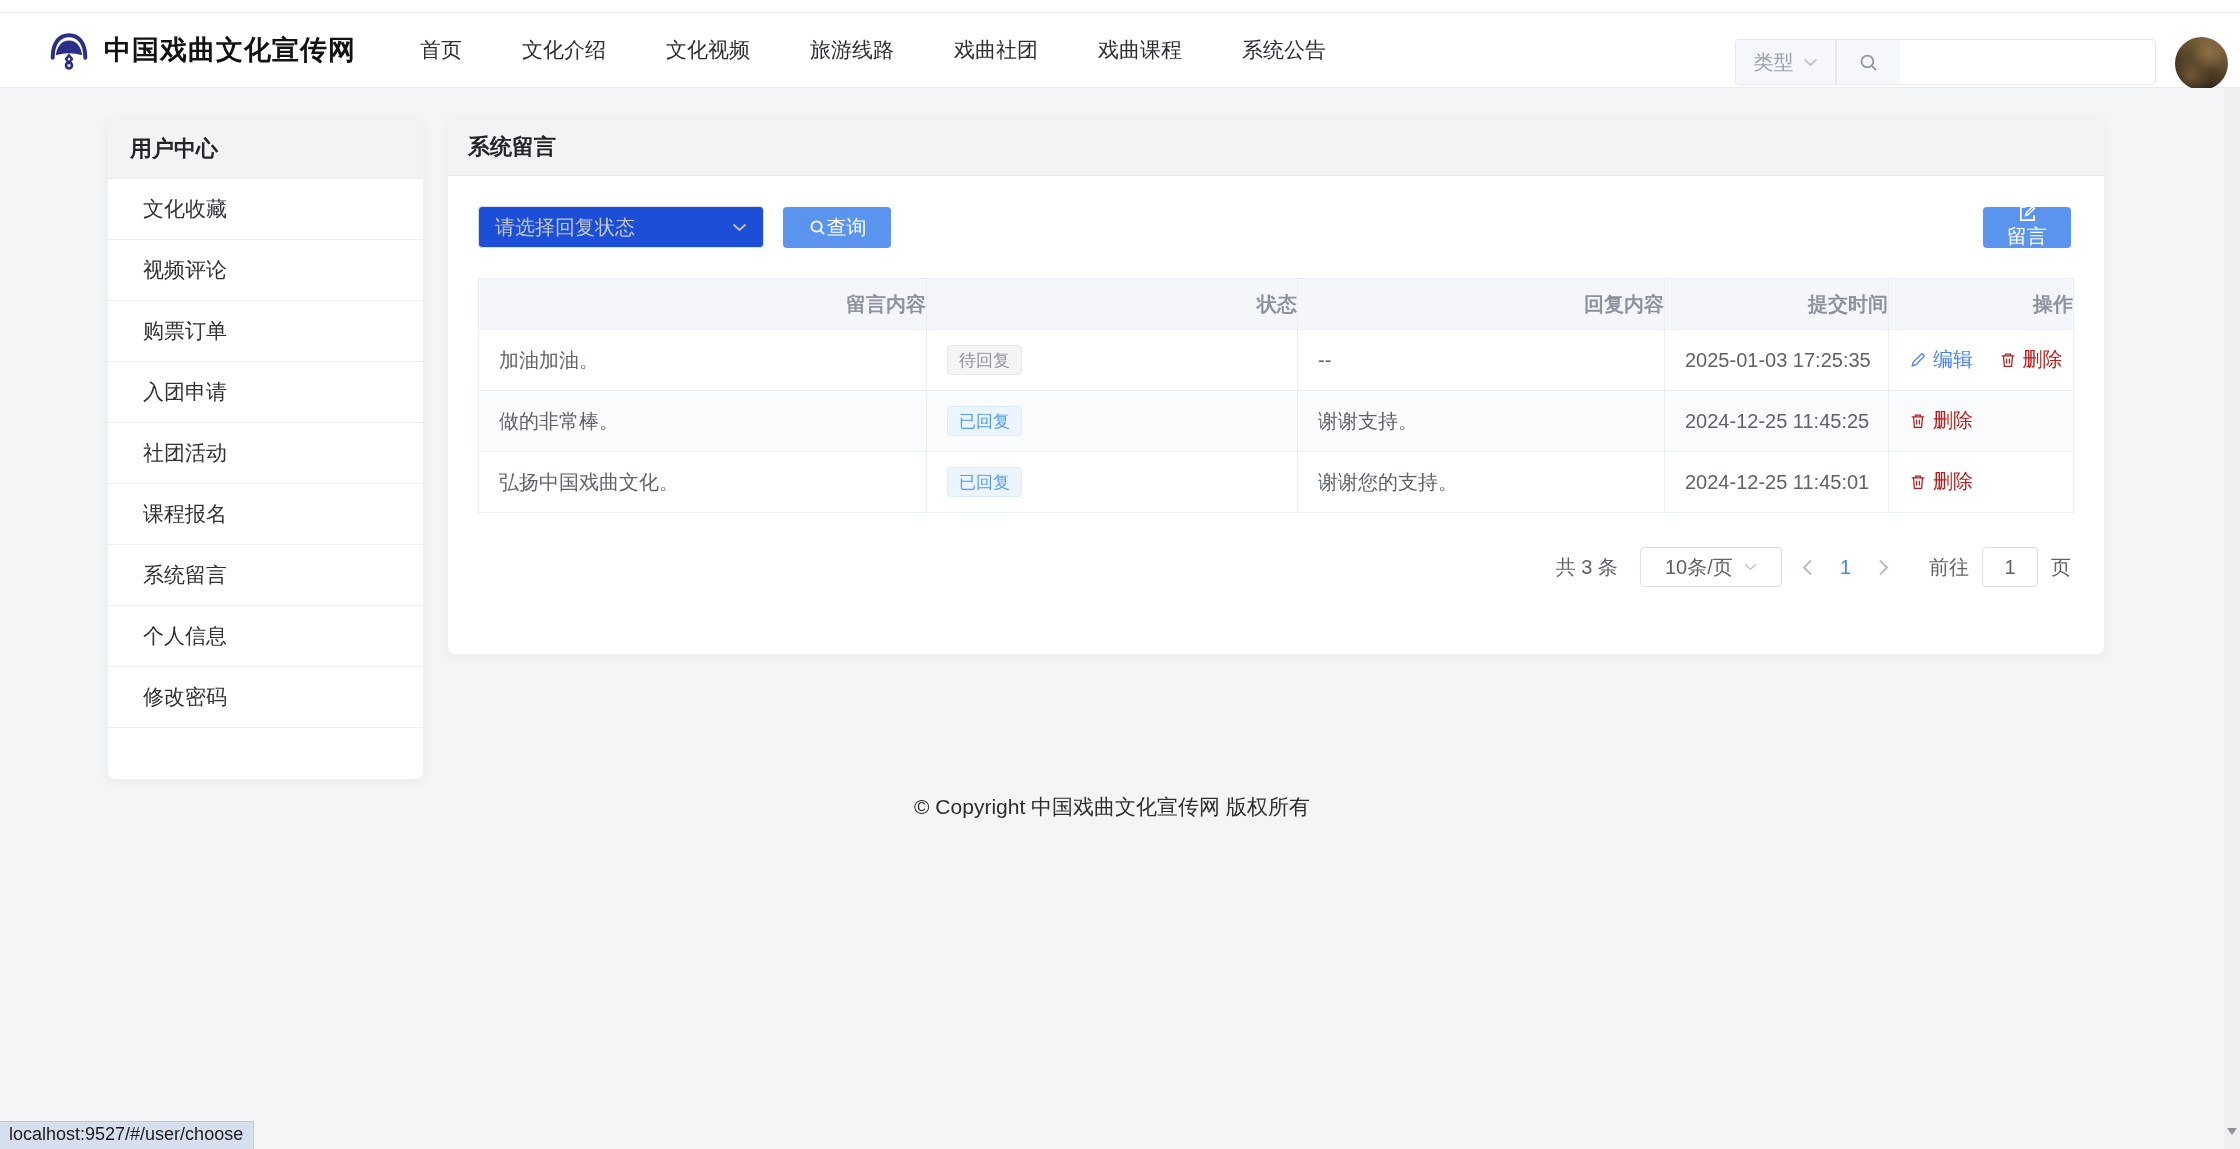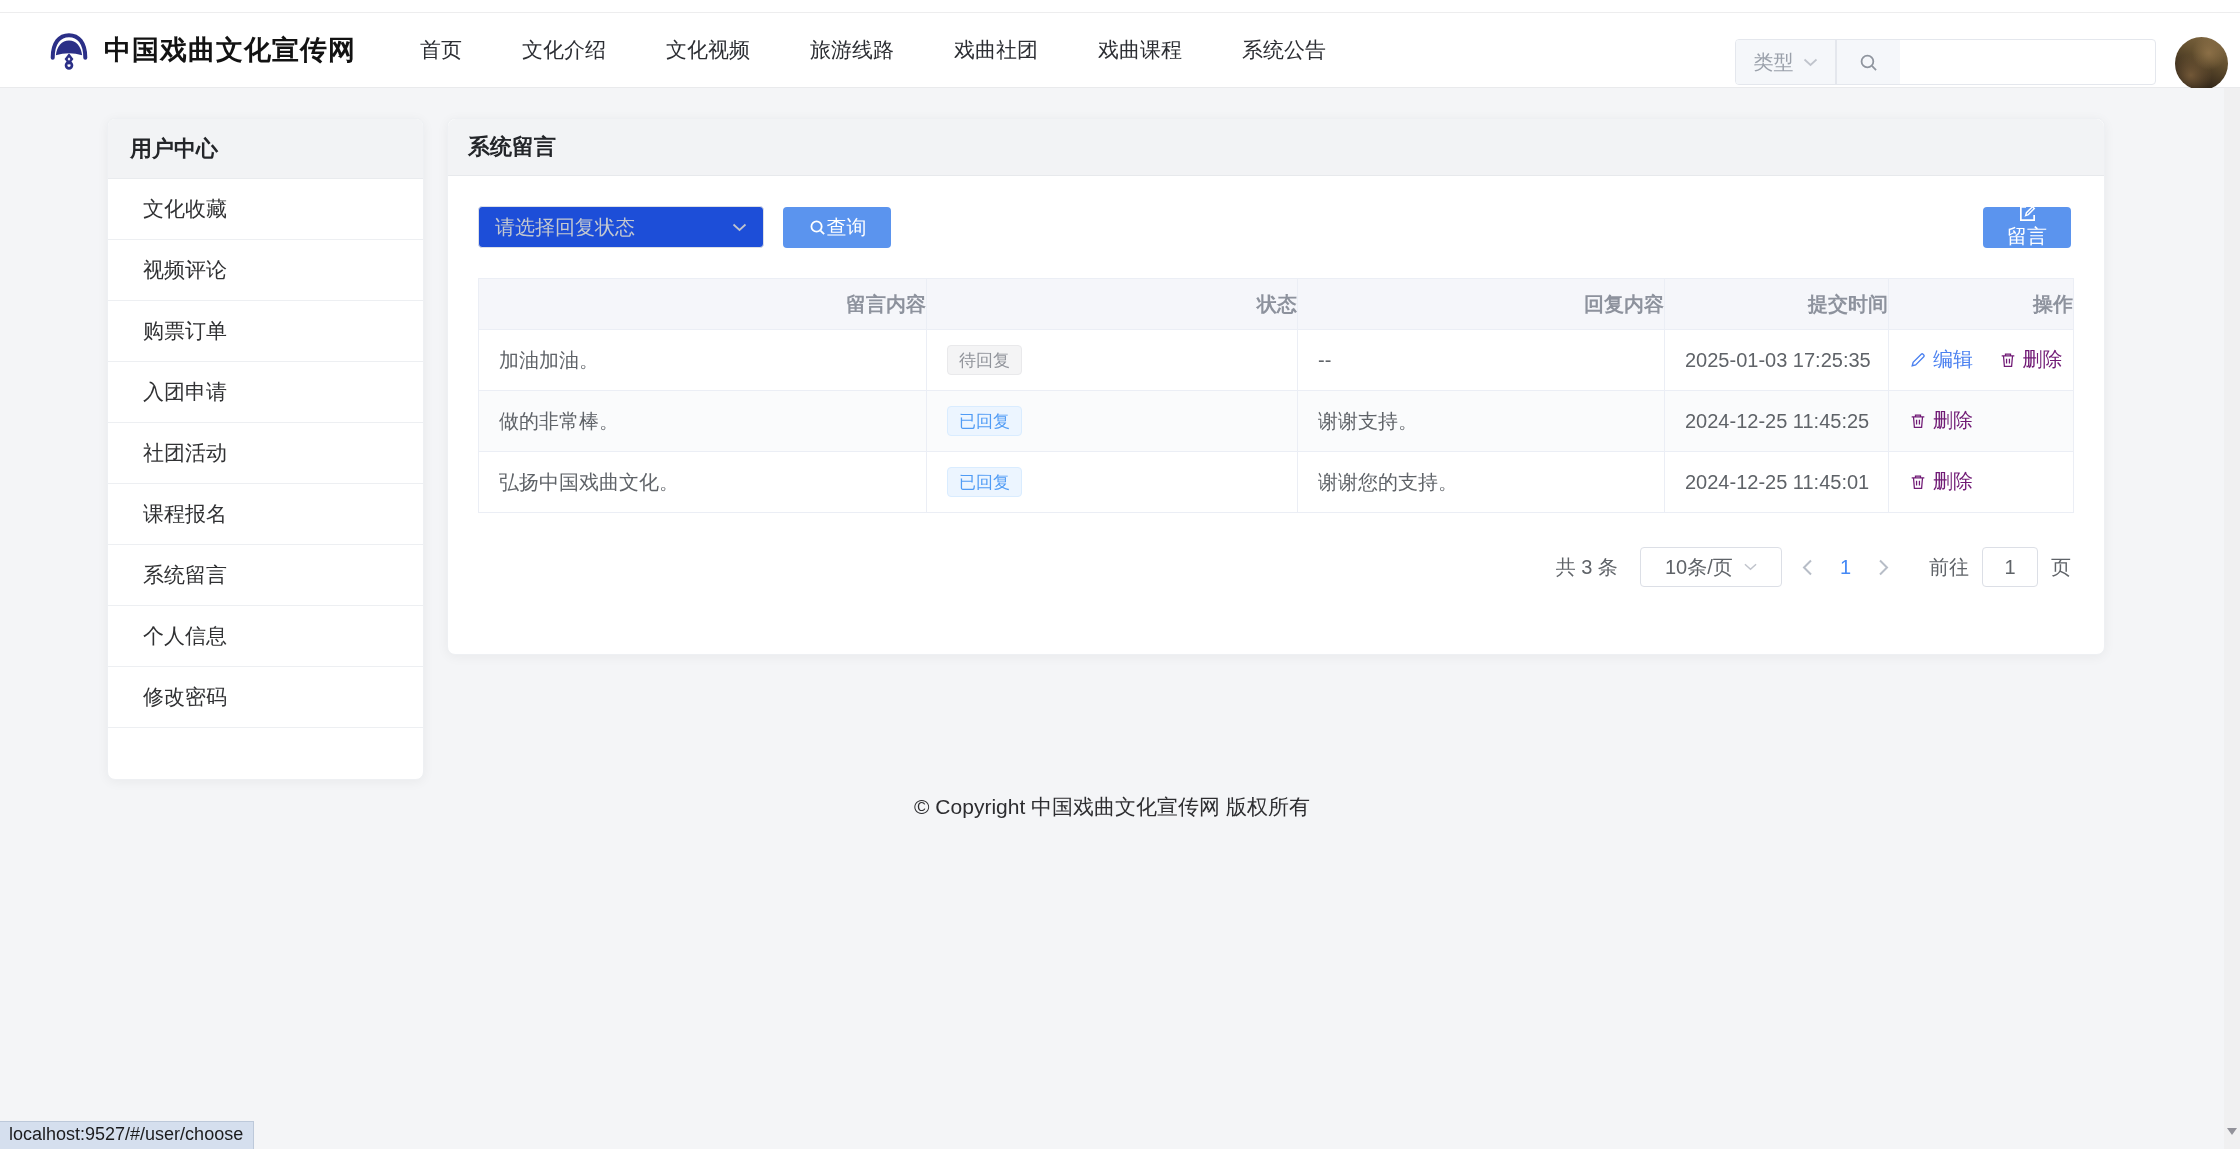--- a/index.html
+++ b/index.html
@@ -111,21 +111,21 @@
   }
   .msg-table tr.striped td { background:#fafbfc; }
   .tag {
     display:inline-flex; align-items:center; height:30px; padding:0 11px;
     border-radius:4px; font-size:17px;
   }
   .tag-info    { background:#f4f4f5; border:1px solid #e9e9eb; color:#90939a; }
   .tag-primary { background:#ecf5ff; border:1px solid #d9ecff; color:#4f9bf5; }
   .link { display:inline-flex; align-items:center; gap:6px; font-size:20px; cursor:pointer; white-space:nowrap; }
   .link-edit { color:#4a80f0; margin-right:20px; }
-  .link-del  { color:#701a75; }
+  .link-del  { color:#b91c1c; }
   
   .pagination {
     position:absolute; right:33px; top:428px; height:40px;
     display:flex; align-items:center; font-size:20px; color:#5f6368;
   }
   .pg-total { margin-right:22px; }
   .size-select {
     width:142px; height:40px; border:1px solid #dcdfe6; border-radius:4px; background:#fff;
     display:flex; align-items:center; justify-content:center; gap:11px; cursor:pointer; color:#5f6368;
   }

